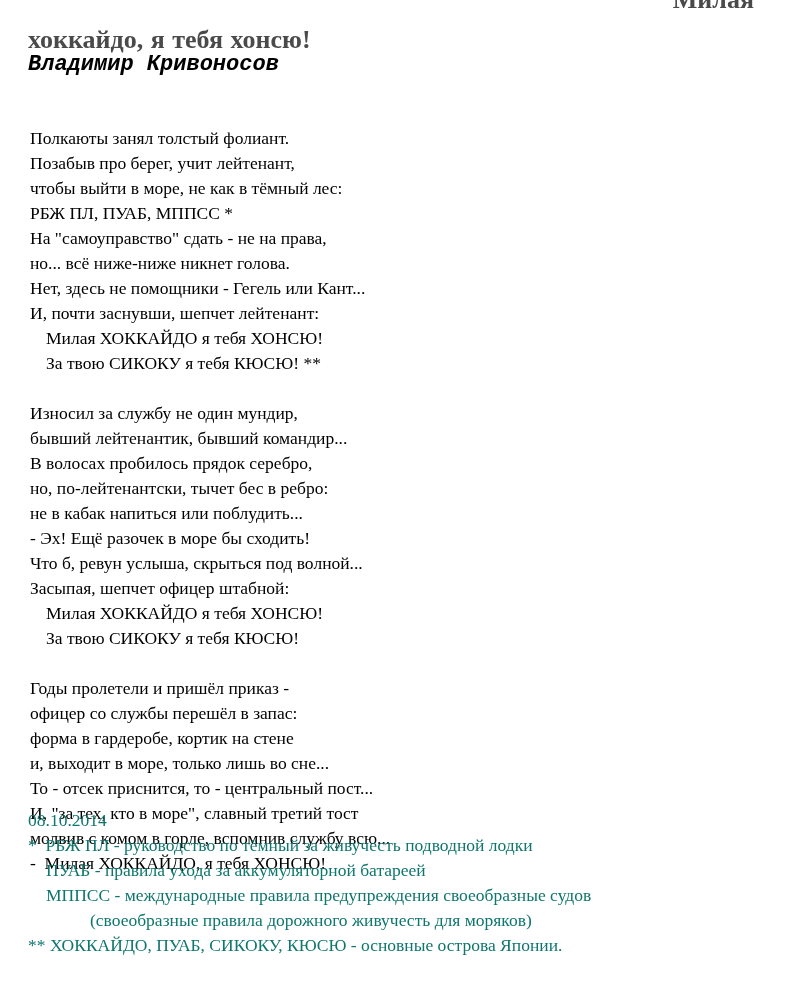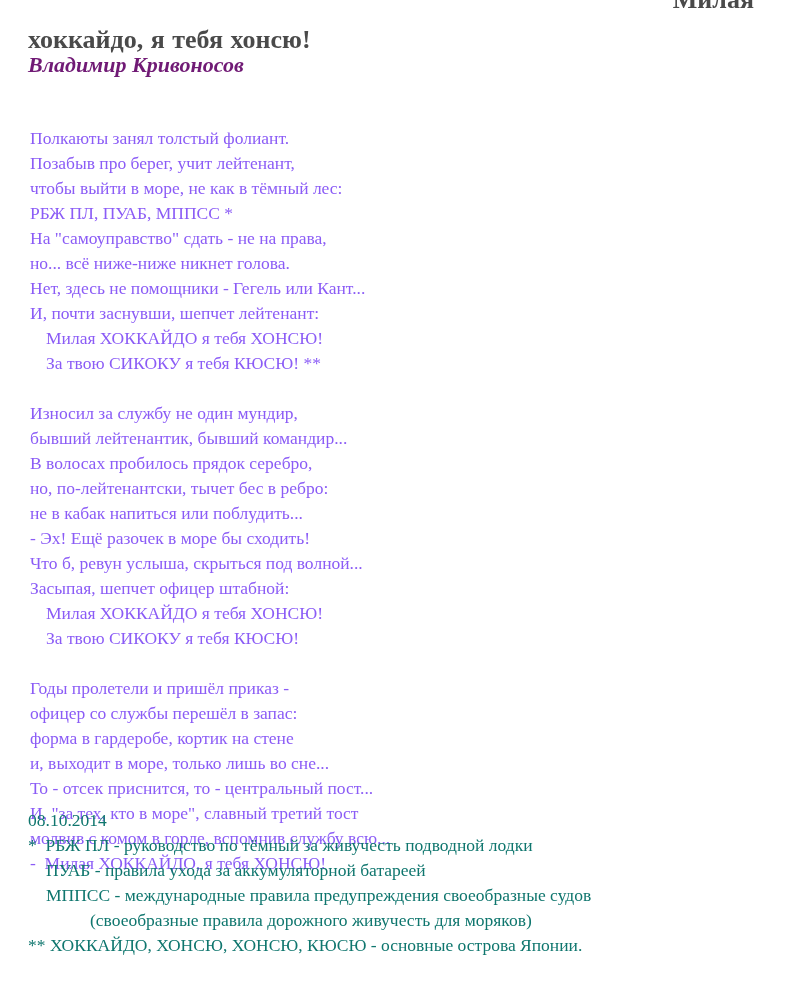--- a/index.html
+++ b/index.html
@@ -41,38 +41,38 @@
     padding-right: 18px;
   }
   .poem-title .title-rest {
     display: block;
   }
 
   .poem-author {
     position: absolute;
     left: 28px;
     top: 52px;
-    font-family: Liberation Serif, serif;
+    font-family: Liberation Mono, monospace;
     font-weight: bold;
     font-style: italic;
     font-size: 22px;
     line-height: 26px;
-    color: #701a75;
+    color: #000000;
     white-space: nowrap;
   }
 
   
   .poem-body {
     position: absolute;
     left: 30px;
     top: 126px;
     width: 740px;
     font-size: 17.5px;
     line-height: 25px;
-    color: #8b5cf6;
+    color: #000000;
     white-space: pre-wrap;
   }
   .stanza {
     margin: 0 0 25px 0;
   }
   .stanza:last-child {
     margin-bottom: 8px;
   }
   .verse {
     display: block;
@@ -113,15 +113,15 @@
 
 <div class="poem-body"><div class="stanza"><span class="verse">Полкаюты занял толстый фолиант.</span><span class="verse">Позабыв про берег, учит лейтенант,</span><span class="verse">чтобы выйти в море, не как в тёмный лес:</span><span class="verse">РБЖ ПЛ, ПУАБ, МППСС *</span><span class="verse">На "самоуправство" сдать - не на права,</span><span class="verse">но... всё ниже-ниже никнет голова.</span><span class="verse">Нет, здесь не помощники - Гегель или Кант...</span><span class="verse">И, почти заснувши, шепчет лейтенант:</span><span class="verse indent-1">Милая ХОККАЙДО я тебя ХОНСЮ!</span><span class="verse indent-1">За твою СИКОКУ я тебя КЮСЮ! **</span></div><div class="stanza"><span class="verse">Износил за службу не один мундир,</span><span class="verse">бывший лейтенантик, бывший командир...</span><span class="verse">В волосах пробилось прядок серебро,</span><span class="verse">но, по-лейтенантски, тычет бес в ребро:</span><span class="verse">не в кабак напиться или поблудить...</span><span class="verse">- Эх! Ещё разочек в море бы сходить!</span><span class="verse">Что б, ревун услыша, скрыться под волной...</span><span class="verse">Засыпая, шепчет офицер штабной:</span><span class="verse indent-1">Милая ХОККАЙДО я тебя ХОНСЮ!</span><span class="verse indent-1">За твою СИКОКУ я тебя КЮСЮ!</span></div><div class="stanza"><span class="verse">Годы пролетели и пришёл приказ -</span><span class="verse">офицер со службы перешёл в запас:</span><span class="verse">форма в гардеробе, кортик на стене</span><span class="verse">и, выходит в море, только лишь во сне...</span><span class="verse">То - отсек приснится, то - центральный пост...</span><span class="verse">И, "за тех, кто в море", славный третий тост</span><span class="verse">молвив с комом в горле, вспомнив службу всю...</span><span class="verse">-  Милая ХОККАЙДО, я тебя ХОНСЮ!</span></div></div>
 
 <div class="footnotes">
   <span class="footnote-line">08.10.2014</span>
   <div>
       <span class="footnote-line">*  РБЖ ПЛ - руководство по тёмный за живучесть подводной лодки</span>
       <span class="footnote-line ind-1">ПУАБ - правила ухода за аккумуляторной батареей</span>
       <span class="footnote-line ind-1">МППСС - международные правила предупреждения своеобразные судов</span>
       <span class="footnote-line ind-2">(своеобразные правила дорожного живучесть для моряков)</span>
-      <span class="footnote-line">** ХОККАЙДО, ХОНСЮ, ХОНСЮ, КЮСЮ - основные острова Японии.</span>
+      <span class="footnote-line">** ХОККАЙДО, ПУАБ, СИКОКУ, КЮСЮ - основные острова Японии.</span>
     </div>
 </div>
 
 </body></html>

